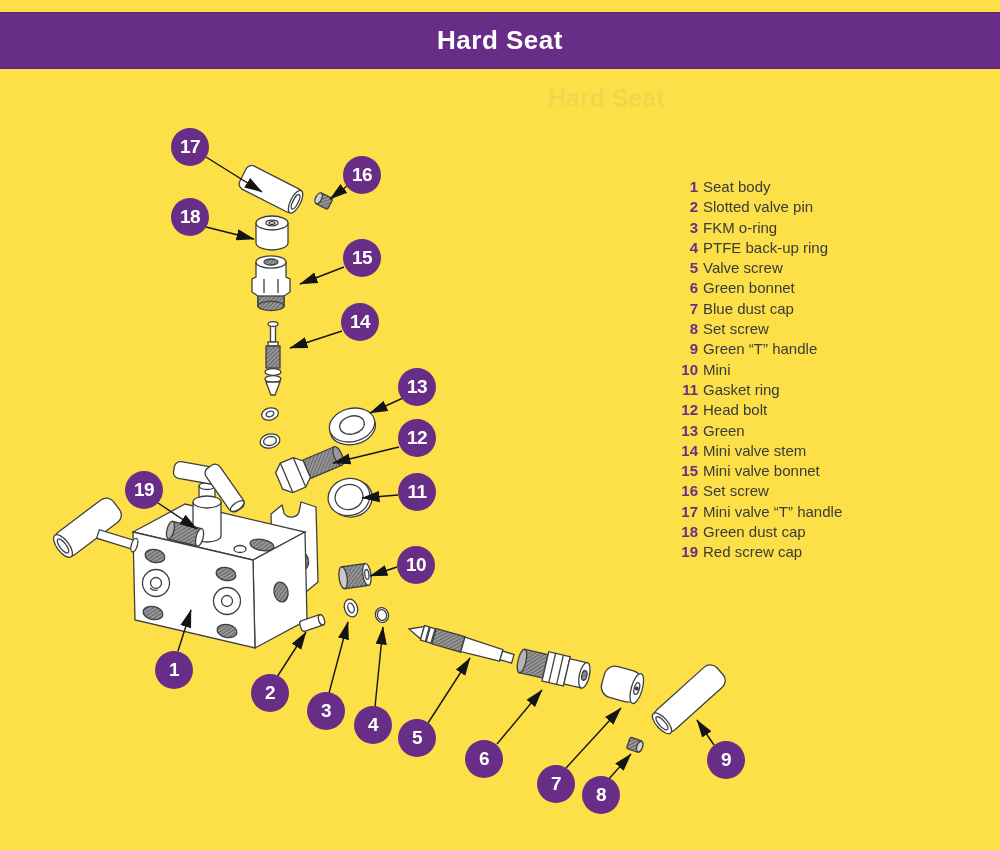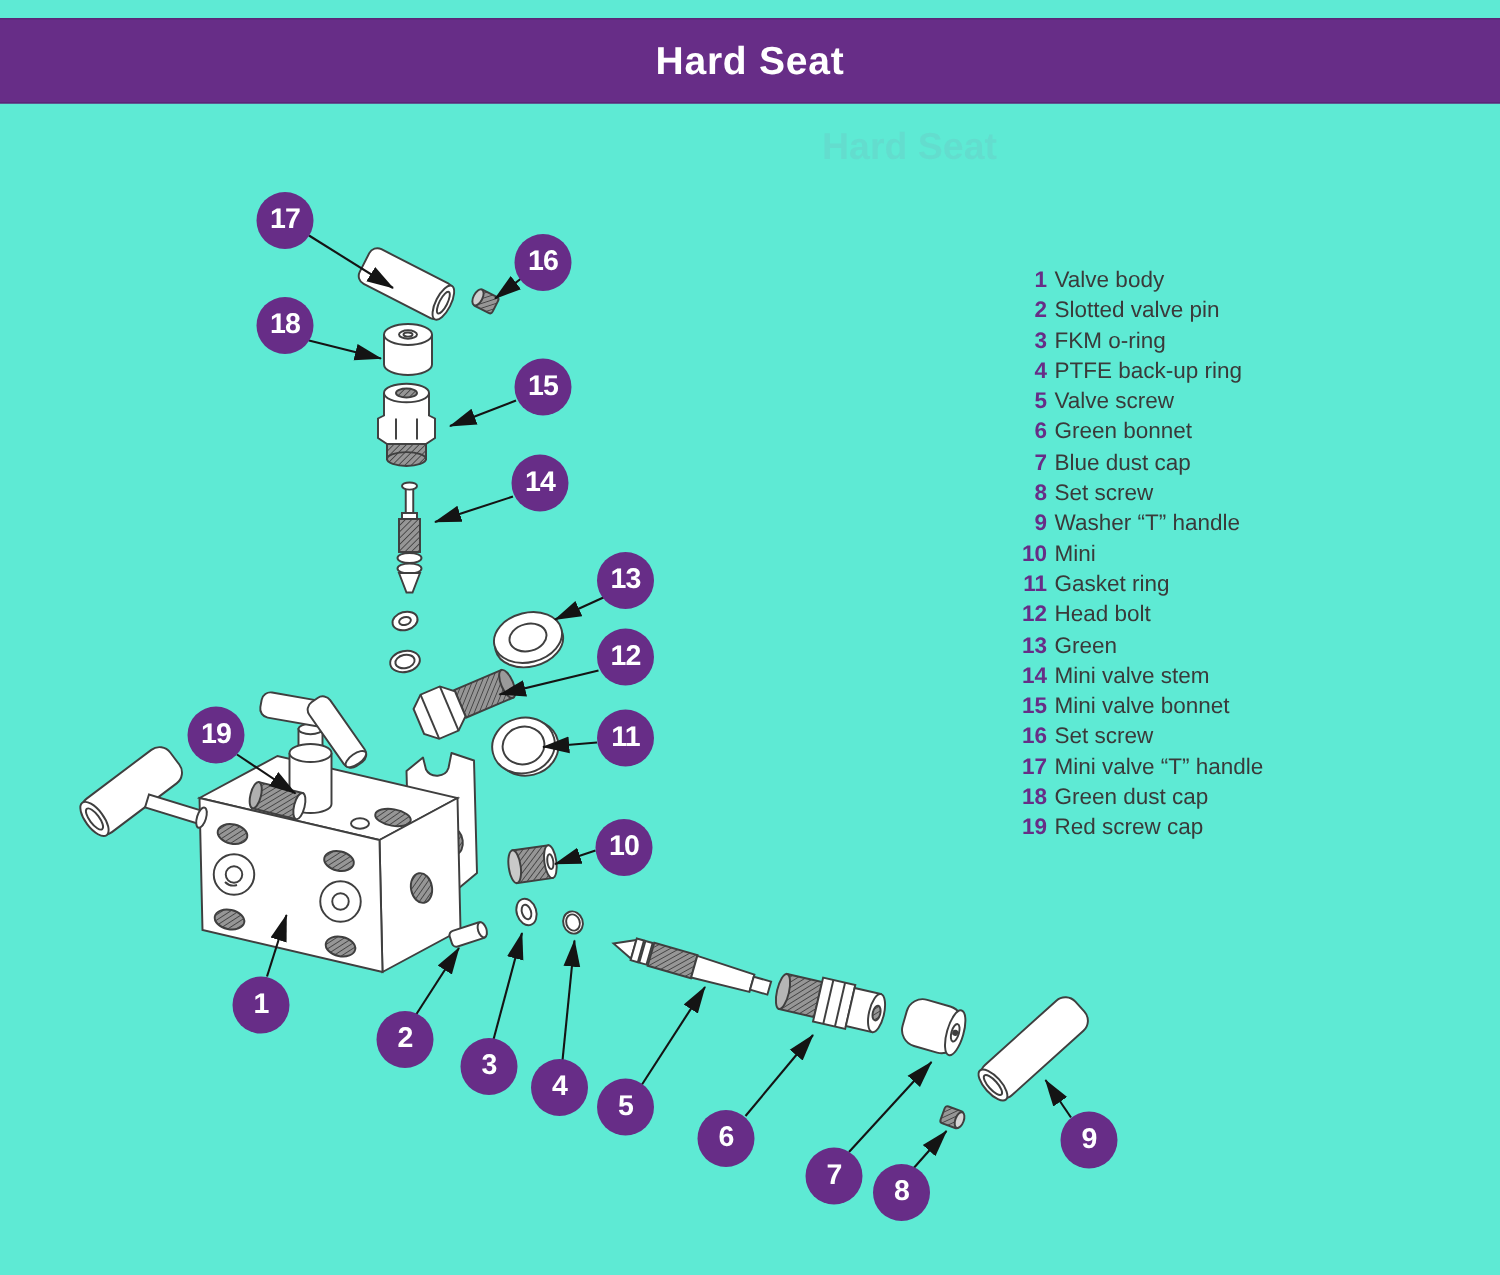--- a/index.html
+++ b/index.html
@@ -1,16 +1,16 @@
 <!DOCTYPE html>
 <html><head>
 <meta charset="utf-8">
 <style>
   html,body{margin:0;padding:0;background:#fff;font-family:"Liberation Sans",sans-serif;}
-  .stage{position:relative;width:1000px;height:850px;background:#5eead4;overflow:hidden;}
+  .stage{position:relative;width:1000px;height:850px;background:#fde047;overflow:hidden;}
   .header-bar{position:absolute;left:0;top:12px;width:1000px;height:55px;background:#672d87;
     border-top:1px solid #5b2677;border-bottom:1px solid #5b2677;
     display:flex;align-items:center;justify-content:center;}
   .header-bar .title{color:#fff;font-size:26px;font-weight:bold;letter-spacing:.5px;}
   .watermark{position:absolute;left:548px;top:84px;font-size:25px;font-weight:bold;
     color:rgba(150,100,150,0.09);white-space:nowrap;}
   .callout{position:absolute;width:38px;height:38px;border-radius:50%;background:#672d87;
     display:flex;align-items:center;justify-content:center;color:#fff;font-weight:bold;
     font-size:19px;letter-spacing:-0.5px;}
   .legend{position:absolute;left:678px;top:177px;}
@@ -300,21 +300,21 @@
   <div class="callout" style="left:171px;top:198px;">
       <span>18</span>
     </div>
   <div class="callout" style="left:125px;top:471px;">
       <span>19</span>
     </div>
 
   <div class="legend">
     <div class="legend-row">
         <span class="num">1</span>
-        <span>Valve body</span>
+        <span>Seat body</span>
       </div>
     <div class="legend-row">
         <span class="num">2</span>
         <span>Slotted valve pin</span>
       </div>
     <div class="legend-row">
         <span class="num">3</span>
         <span>FKM o-ring</span>
       </div>
     <div class="legend-row">
@@ -332,21 +332,21 @@
     <div class="legend-row">
         <span class="num">7</span>
         <span>Blue dust cap</span>
       </div>
     <div class="legend-row">
         <span class="num">8</span>
         <span>Set screw</span>
       </div>
     <div class="legend-row">
         <span class="num">9</span>
-        <span>Washer “T” handle</span>
+        <span>Green “T” handle</span>
       </div>
     <div class="legend-row">
         <span class="num">10</span>
         <span>Mini</span>
       </div>
     <div class="legend-row">
         <span class="num">11</span>
         <span>Gasket ring</span>
       </div>
     <div class="legend-row">

